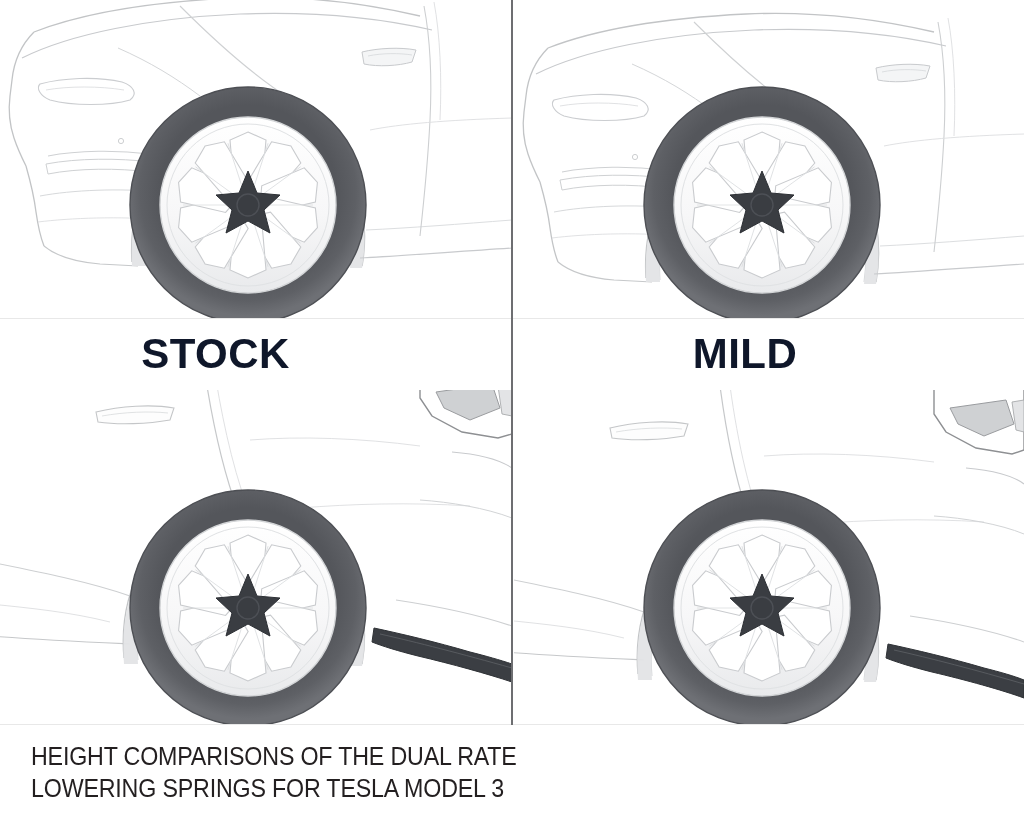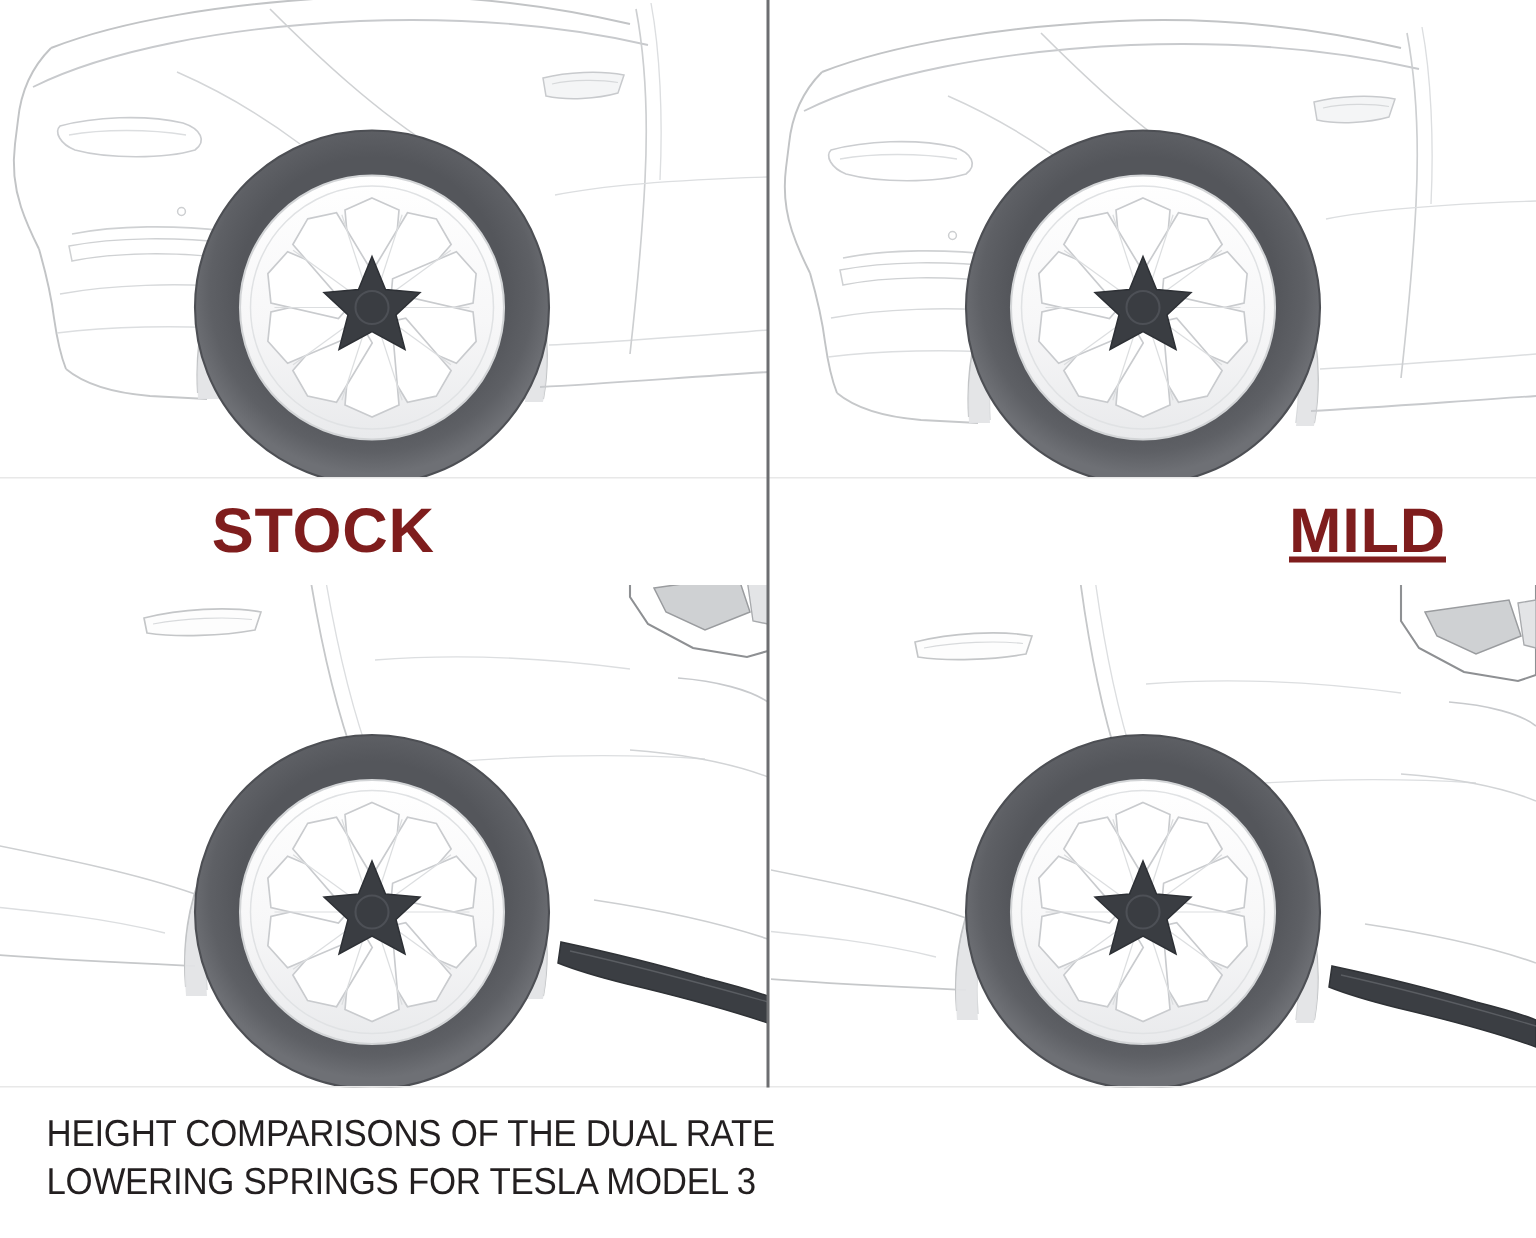--- a/index.html
+++ b/index.html
@@ -25,24 +25,24 @@
   .v-divider{position:absolute;top:0;left:511px;width:2px;height:725px;background:#6d6e71;}
   .h-divider{position:absolute;left:0;width:1024px;height:1px;background:#e8e8e8;}
   #h-div-1{top:318px;}
   #h-div-2{top:724px;}
 
   
   .label-row{position:absolute;left:0;top:319px;width:1024px;height:70px;}
   .big-label{
     position:absolute;top:8px;
     font-size:42px;font-weight:bold;letter-spacing:.5px;
-    color:#7f1d1d;line-height:54px;
+    color:#0f172a;line-height:54px;
   }
   #label-stock{left:0;width:511px;text-align:center;padding-right:80px;box-sizing:border-box;}
-  #label-mild {left:513px;width:511px;text-align:right;padding-right:60px;box-sizing:border-box;text-decoration:underline;}
+  #label-mild {left:513px;width:511px;text-align:center;padding-right:47px;box-sizing:border-box;}
 
   
   #footer{position:absolute;left:0;top:726px;width:1024px;height:91px;background:#fff;}
   #caption{
     position:absolute;left:31px;top:14px;
     font-size:25px;line-height:32px;font-weight:400;
     letter-spacing:-.2px;color:#231f20;
     transform:scaleX(.93);transform-origin:left top;
     white-space:nowrap;
   }

